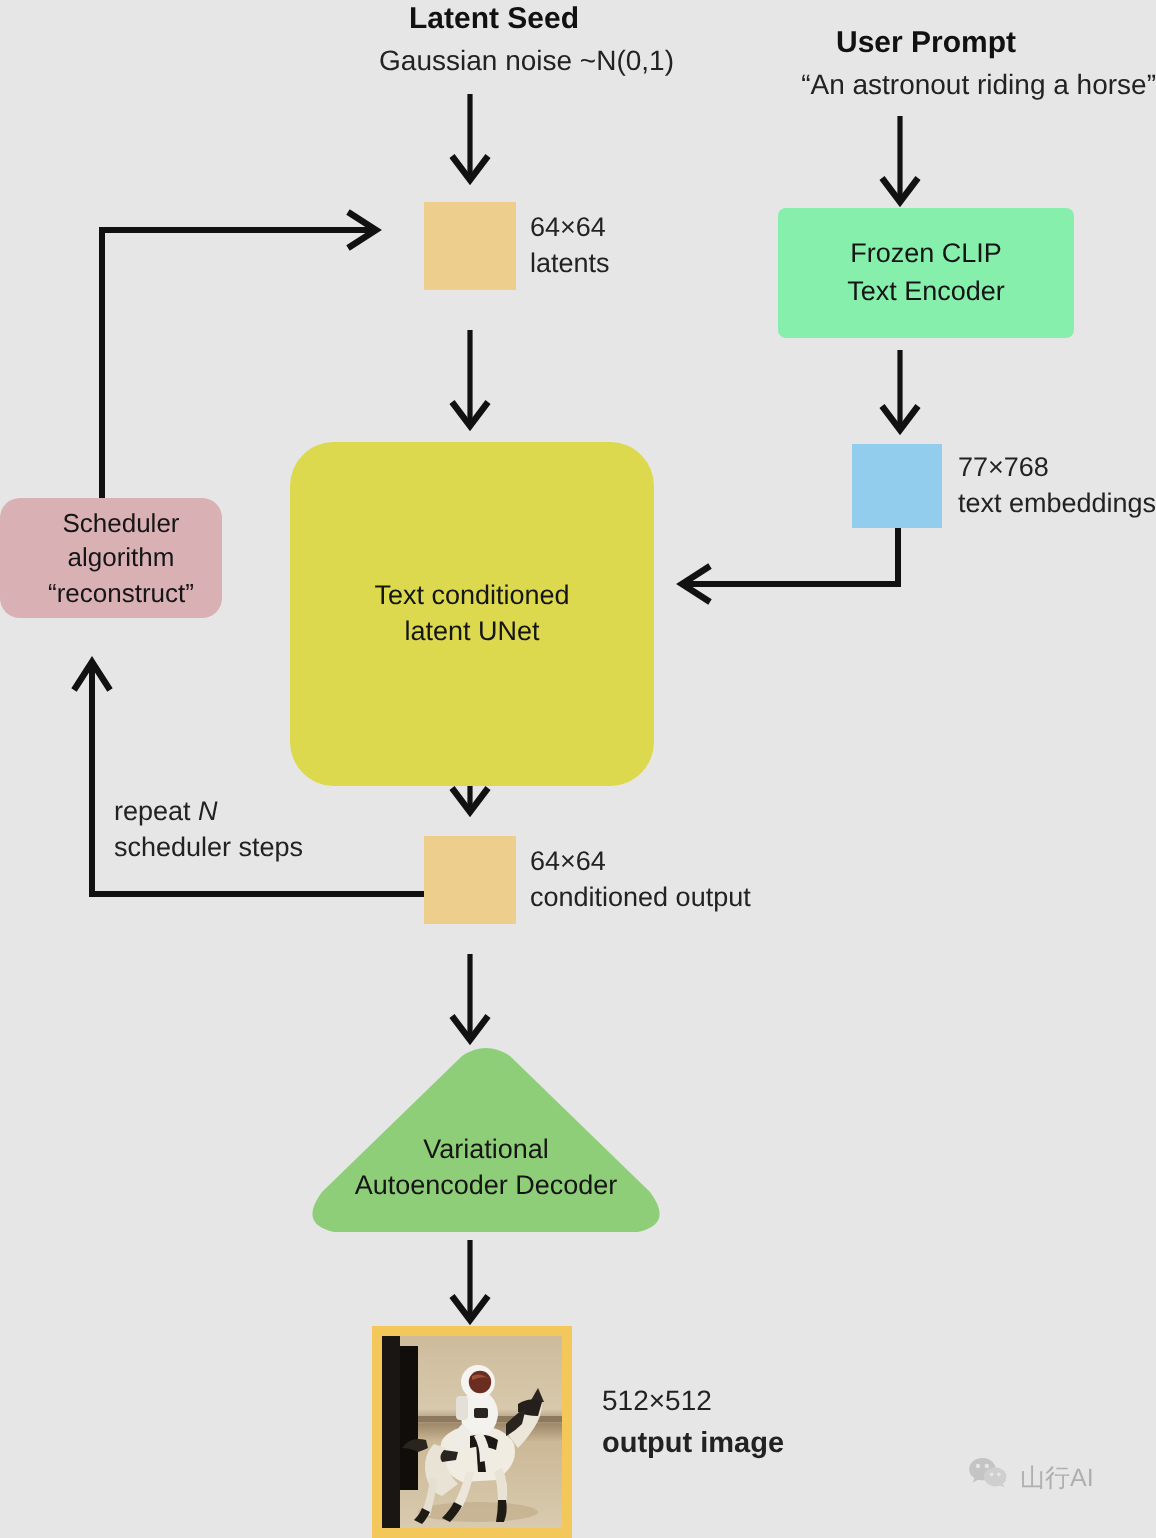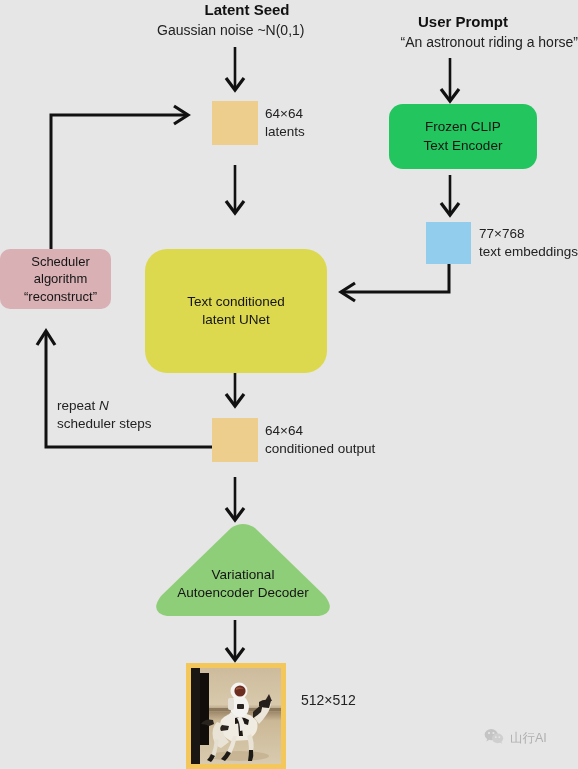--- a/index.html
+++ b/index.html
@@ -43,22 +43,22 @@
     display: flex;
     align-items: center;
     justify-content: center;
     text-align: center;
     color: #151515;
     font-size: 13.5px;
     line-height: 1.35;
     white-space: pre-line;
   }
   .clip-box {
-    background: #22c55e;
-    border-radius: 14px;
+    background: #86efac;
+    border-radius: 4px;
   }
   .unet-box {
     background: #dcd94f;
     border-radius: 22px;
   }
   .sched-box {
     background: #d9b0b4;
     border-radius: 10px;
     font-size: 13px;
   }
@@ -110,21 +110,21 @@
     font-size: 12.5px;
     color: #6d6d6d;
   }
 </style>
 </head>
 <body>
 
 <div id="stage" style="background: rgb(230, 230, 230);">
 
   <div class="abs lbl title" style="left:167px; top:0px; width:160px; text-align:center;">Latent Seed</div>
-  <div class="abs lbl sub" style="left:157px; top:21px; width:180px; text-align:left;">Gaussian noise ~N(0,1)</div>
+  <div class="abs lbl sub" style="left:157px; top:21px; width:180px; text-align:right;">Gaussian noise ~N(0,1)</div>
 
   <div class="abs lbl title" style="left:383px; top:12px; width:160px; text-align:center;">User Prompt</div>
   <div class="abs lbl sub" style="left:372px; top:33px; width:206px; text-align:right;">“An astronout riding a horse”</div>
 
   <svg class="arrow-svg" style="left:0; top:0; width:578px; height:769px;">
     <line x1="235" y1="47" x2="235" y2="88" stroke-width="2.6"></line>
     <polyline class="ahead" points="226,78 235,90 244,78"></polyline>
   </svg>
 
   <svg class="arrow-svg" style="left:0; top:0; width:578px; height:769px;">
@@ -178,21 +178,21 @@
   </div>
 
   <div class="abs sq-embed" style="left:426px; top:222px; width:45px; height:42px;"></div>
   <div class="abs lbl caption" style="left:479px; top:225px;">77×768</div>
   <div class="abs lbl caption" style="left:479px; top:243px;">text embeddings</div>
 
   <div class="abs sq-latent" style="left:212px; top:101px; width:46px; height:44px;"></div>
   <div class="abs lbl caption" style="left:265px; top:105px;">64×64</div>
   <div class="abs lbl caption" style="left:265px; top:123px;">latents</div>
 
-  <div class="abs node unet-box" style="left:145px; top:221px; width:182px; height:124px;margin-top:28px;">
+  <div class="abs node unet-box" style="left:145px; top:221px; width:182px; height:172px;">
     <span>Text conditioned
 latent UNet</span>
   </div>
 
   <div class="abs node sched-box" style="left:0px; top:249px; width:101px; height:60px;padding-left:10px;">
     <span>Scheduler
 algorithm
 “reconstruct”</span>
   </div>
 
@@ -270,20 +270,21 @@
         <path d="M45 20 Q49 18 53 21 Q50 20 45 22 Z" fill="#a85c42" opacity="0.8"></path>
 
         <rect x="37" y="30" width="6" height="12" rx="2" fill="#e4e0d8"></rect>
 
         <rect x="46" y="36" width="7" height="5" rx="1" fill="#2a2420"></rect>
       </svg>
     </div>
   </div>
 
   <div class="abs lbl caption" style="left:301px; top:691px; font-size:14px;">512×512</div>
+  <div class="abs lbl caption b" style="left:301px; top:713px; font-size:14.5px; font-weight:bold;">output image</div>
 
   <div class="abs wm" style="left:484px; top:728px;">
     <span>
       <svg width="20" height="17" viewBox="0 0 20 17">
         <ellipse cx="7.2" cy="6.6" rx="6.6" ry="5.6" fill="#9b9b9b"></ellipse>
         <path d="M3.5 10.6 L2.2 13.4 L5.4 11.8 Z" fill="#9b9b9b"></path>
         <circle cx="5" cy="5" r="1.1" fill="#e6e6e6"></circle>
         <circle cx="9.4" cy="5" r="1.1" fill="#e6e6e6"></circle>
         <ellipse cx="13.6" cy="10.4" rx="5.6" ry="4.8" fill="#b5b5b5"></ellipse>
         <path d="M17.2 13.6 L18.4 15.8 L15.6 14.6 Z" fill="#b5b5b5"></path>

